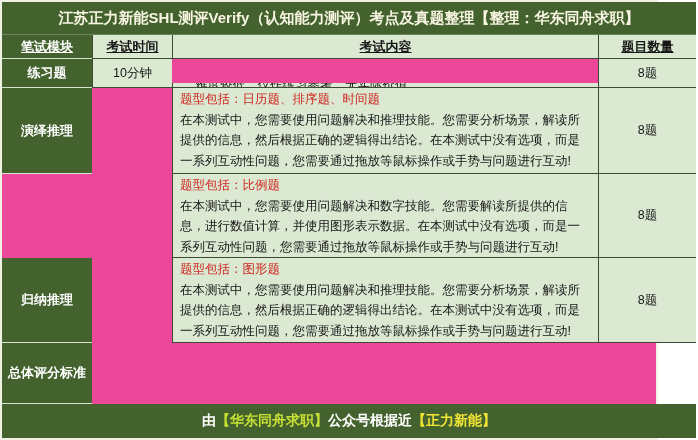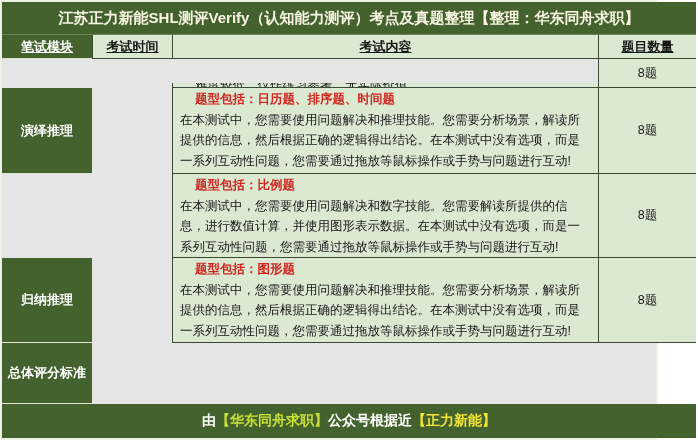--- a/index.html
+++ b/index.html
@@ -2,21 +2,21 @@
 <html><head>
 <meta charset="utf-8">
 <style>
   * { margin: 0; padding: 0; box-sizing: border-box; }
   html, body { background: #ffffff; }
   body { font-family: "Liberation Sans", "DejaVu Sans", sans-serif; }
 
   .sheet {
     width: 658px; height: 440px;
     border: 2px solid #eef1e6;
-    background: #e5e5e5;
+    background: #ec4899;
     display: grid;
     grid-template-columns: 90px 80px 426px 98px;
     grid-template-rows: 33px 24px 29px 86px 84px 85px 61px 34px;
   }
 
   .cell { overflow: hidden; }
 
   
   .dark {
     background: #44622e;
@@ -54,21 +54,21 @@
   .center {
     display: flex; align-items: center; justify-content: center;
     font-size: 12.5px;
   }
 
   .content {
     font-size: 12.5px;
     line-height: 20.5px;
     padding: 1px 7px;
   }
-  .content .red-line { color: #cf2720; font-weight: bold; margin-left: 15px; }
+  .content .red-line { color: #cf2720; font-weight: normal; }
 
   .simple-content {
     display: flex; align-items: center;
     font-size: 12.5px; padding: 0 22px; margin-top: 24px;
   }
 
   .overall-content {
     font-size: 12.5px;
     line-height: 20px;
     padding: 1px 7px;
@@ -91,20 +91,22 @@
 
 <div class="sheet">
 
   <div class="cell titlebar">江苏正力新能SHL测评Verify（认知能力测评）考点及真题整理【整理：华东同舟求职】</div>
 
   <div class="cell dark hdr" style="grid-column:1; grid-row:2;">笔试模块</div>
   <div class="cell light hdr" style="grid-column:2; grid-row:2;">考试时间</div>
   <div class="cell light hdr" style="grid-column:3; grid-row:2;">考试内容</div>
   <div class="cell light hdr" style="grid-column:4; grid-row:2;">题目数量</div>
 
+  <div class="cell dark label" style="grid-column:1; grid-row:3;">练习题</div>
+  <div class="cell light center" style="grid-column:2; grid-row:3;">10分钟</div>
   <div class="cell light simple-content" style="grid-column:3; grid-row:3;">难度较低，仅作练习参考，无实际价值</div>
   <div class="cell light center" style="grid-column:4; grid-row:3;">8题</div>
 
 
   <div class="cell dark label" style="grid-column:1; grid-row:4;">演绎推理</div>
   <div class="cell light content" style="grid-column:3; grid-row:4;">
     <div class="red-line">题型包括：日历题、排序题、时间题</div>
     <div>在本测试中，您需要使用问题解决和推理技能。您需要分析场景，解读所提供的信息，然后根据正确的逻辑得出结论。在本测试中没有选项，而是一系列互动性问题，您需要通过拖放等鼠标操作或手势与问题进行互动!</div>
   </div>
   <div class="cell light center" style="grid-column:4; grid-row:4;">8题</div>

